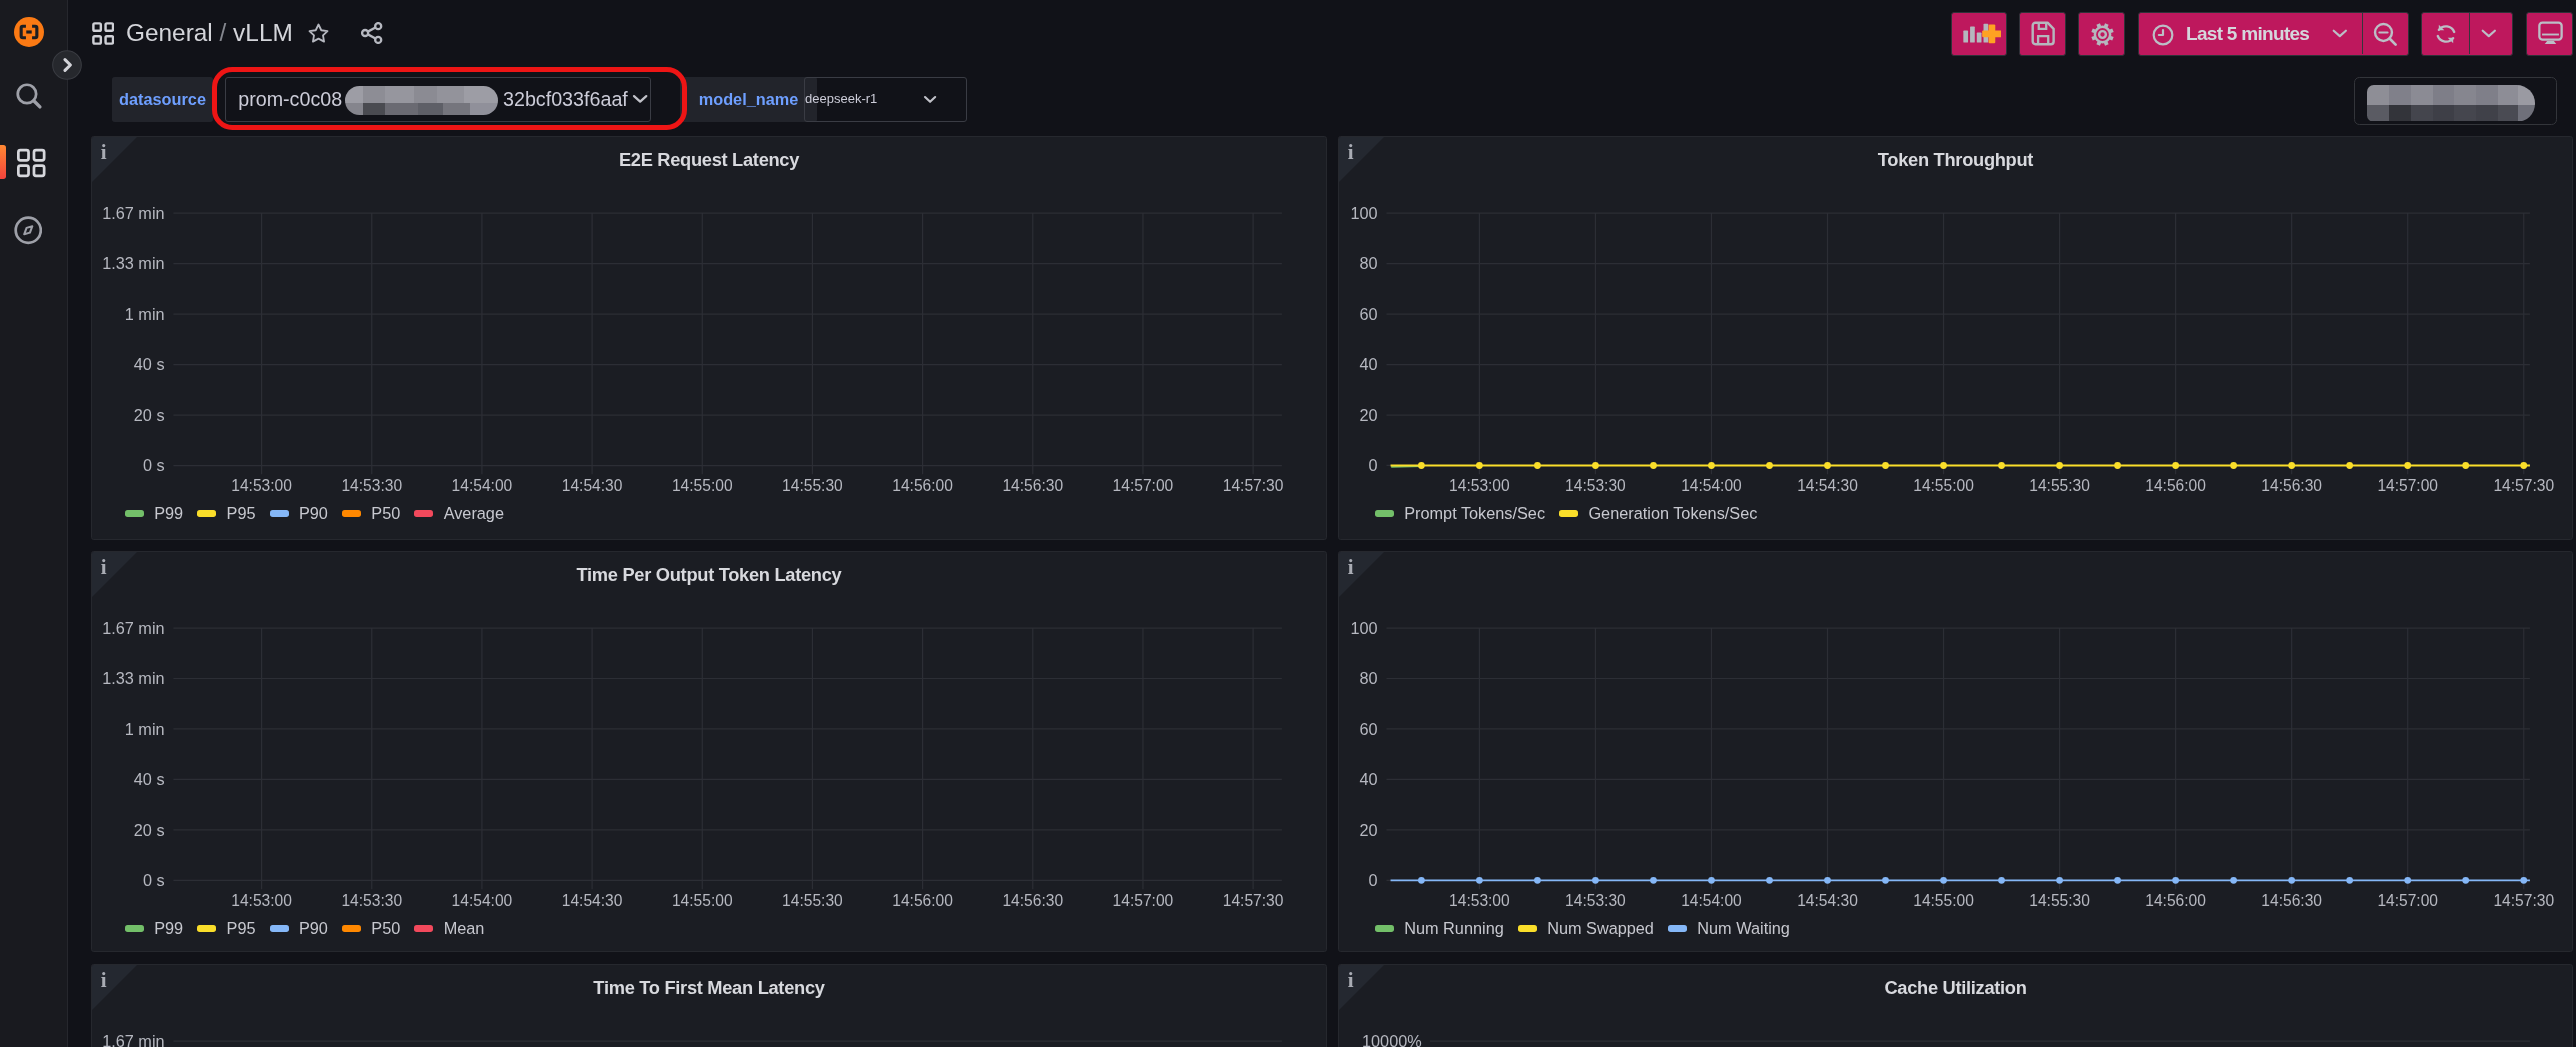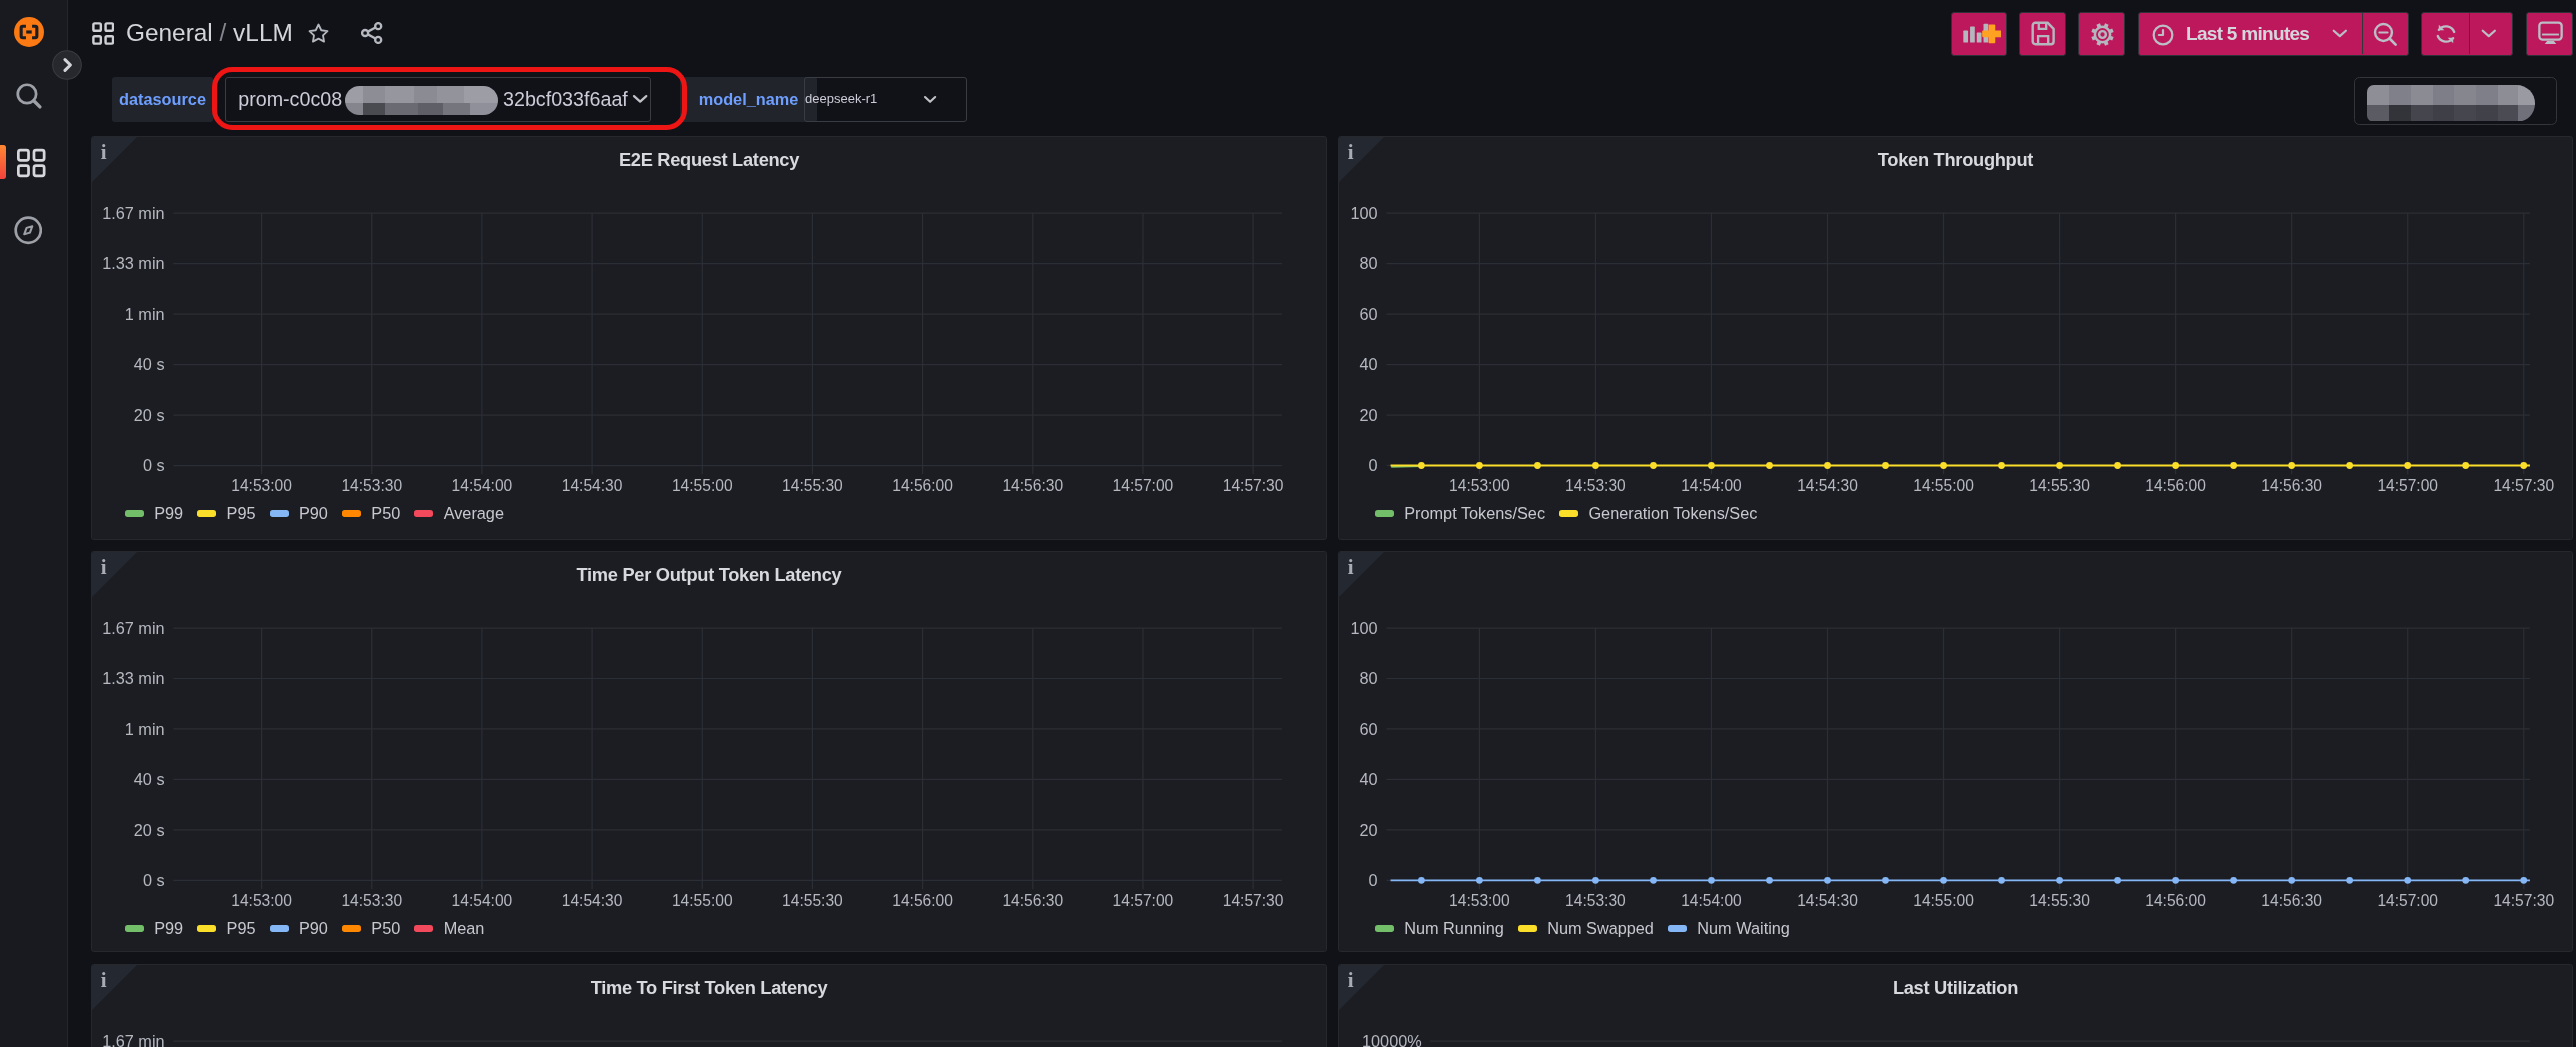--- a/index.html
+++ b/index.html
@@ -333,28 +333,28 @@
       </svg>
       <div class="legend" style="left:36px;top:367px;height:20.3px">
         <span class="litem"><span class="sw" style="background:#73BF69"></span>Num Running</span>
         <span class="litem"><span class="sw" style="background:#FADE2A"></span>Num Swapped</span>
         <span class="litem"><span class="sw" style="background:#85B7F7"></span>Num Waiting</span>
       </div>
     </div>
 <div class="panel" style="left:91px;top:964px;width:1236px;height:401px">
       <div class="corner"></div>
       <div class="iglyph">i</div>
-      <div class="ptitle" style="top:11.5px">Time To First Token Latency</div>
+      <div class="ptitle" style="top:11.5px">Time To First Mean Latency</div>
       <svg class="abs" style="left:0;top:0" width="1236" height="401" viewBox="0 0 1822 591">
         <path d="M120 112 L1754 112" stroke="#2c2e35" stroke-width="1.8" fill="none"></path>
         <text x="107" y="120.5" text-anchor="end" font-size="24" fill="#b6b8c0">1.67 min</text>
       </svg>
     </div>
 <div class="panel" style="left:1338px;top:964px;width:1235px;height:401px">
       <div class="corner"></div>
       <div class="iglyph">i</div>
-      <div class="ptitle" style="top:11.5px">Last Utilization</div>
+      <div class="ptitle" style="top:11.5px">Cache Utilization</div>
       <svg class="abs" style="left:0;top:0" width="1235" height="401" viewBox="0 0 1821 591">
         <path d="M134 112 L1756 112" stroke="#2c2e35" stroke-width="1.8" fill="none"></path>
         <text x="122" y="120.5" text-anchor="end" font-size="24" fill="#b6b8c0">10000%</text>
       </svg>
     </div>
 </div>
 
 </body></html>

